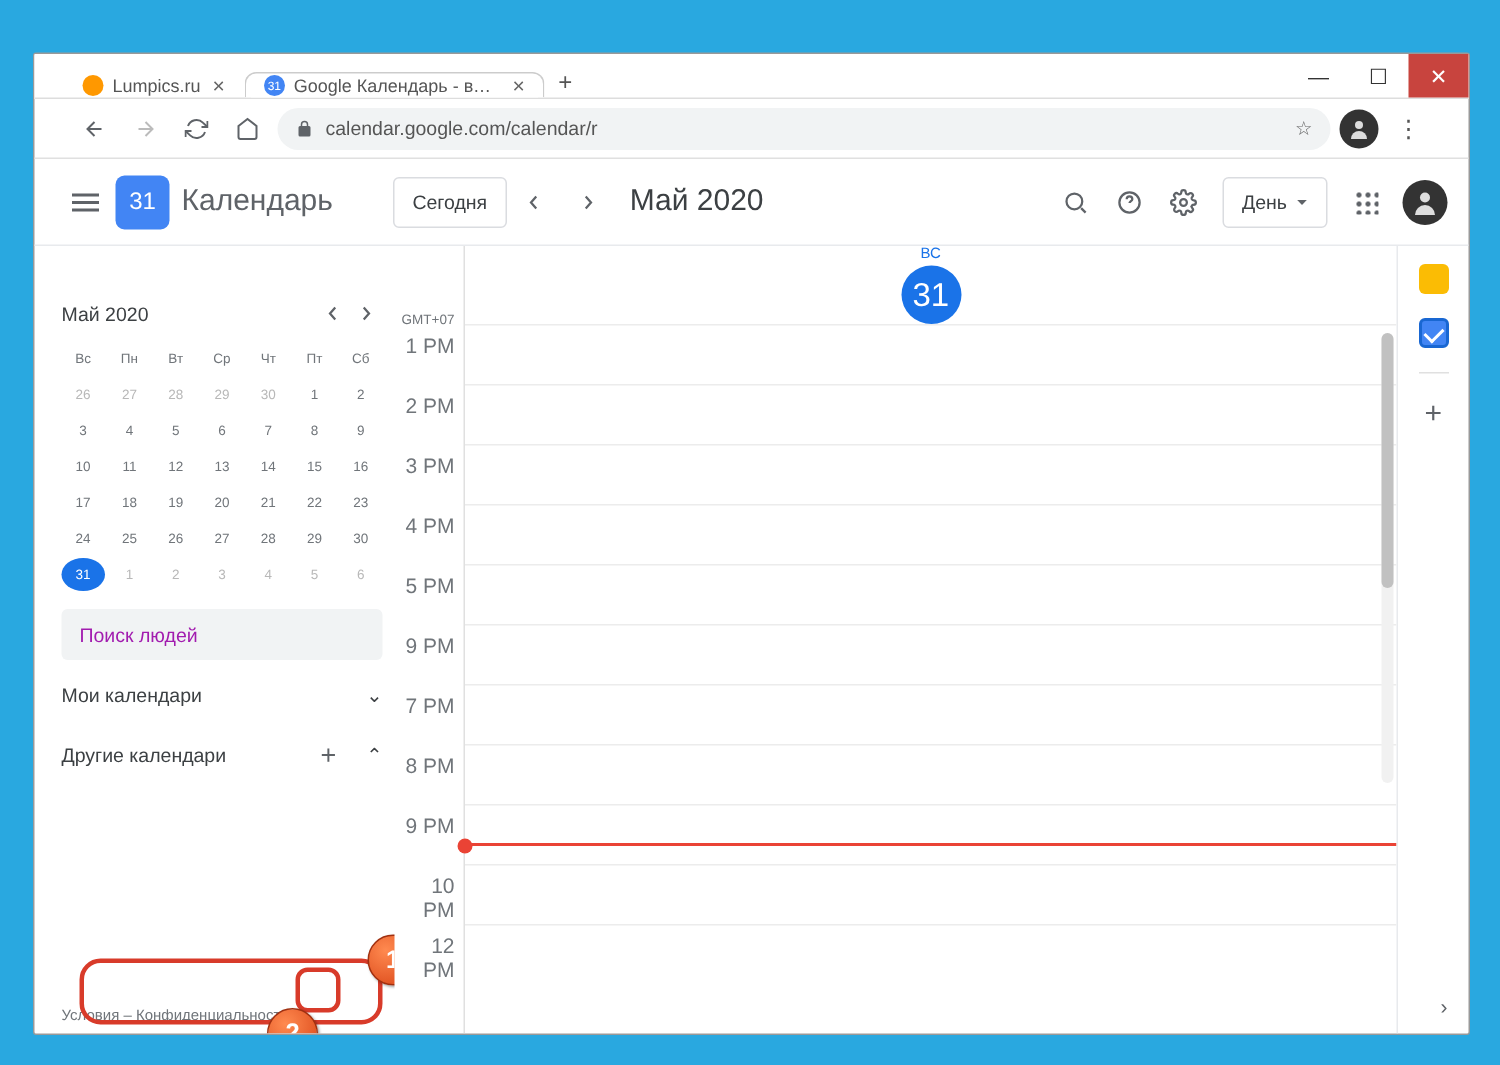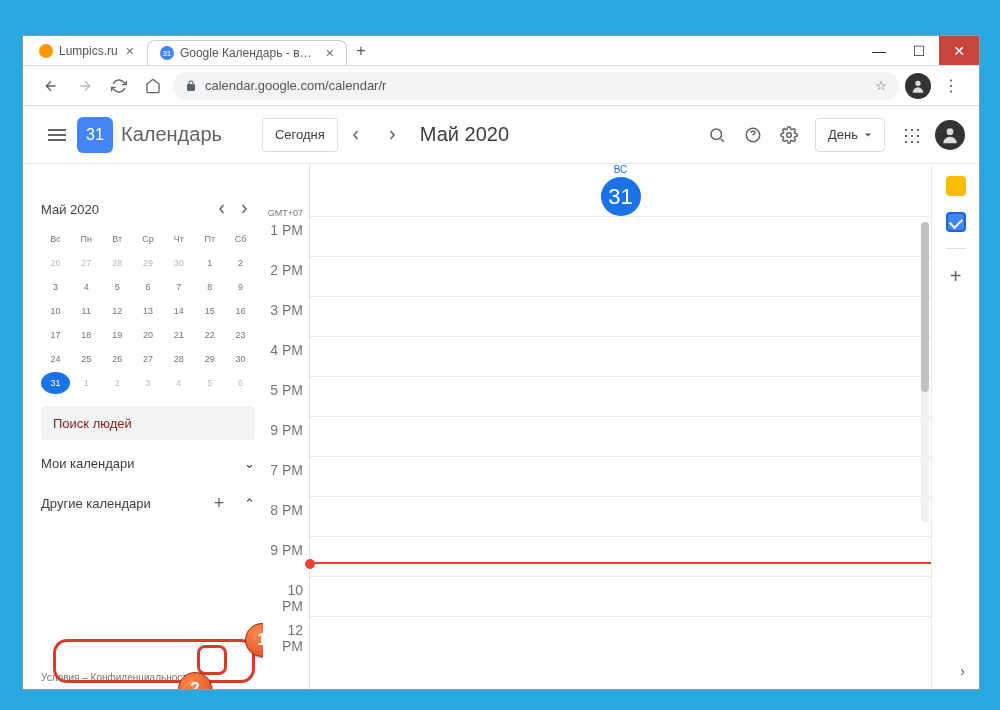--- a/index.html
+++ b/index.html
@@ -1,29 +1,29 @@
 <!DOCTYPE html>
 <html><head>
 <meta charset="utf-8">
 <style>
 * { margin:0; padding:0; box-sizing:border-box; font-family:Arial,sans-serif; }
 body { background:#29a8e0; width:1000px; height:710px; position:relative; overflow:hidden; }
 .window { position:absolute; left:22px; top:35px; width:958px; height:655px; background:#fff; border:1px solid #999; border-radius:2px; display:flex; flex-direction:column; }
 .titlebar { height:30px; background:#fff; border-bottom:1px solid #ddd; display:flex; align-items:stretch; }
-.tabs { display:flex; flex:1; padding-left:4px; }
+.tabs { display:flex; flex:1; padding-left:20px;align-items:flex-end; }
 .tab { display:flex; align-items:center; padding:0 12px; font-size:12px; color:#555; border-right:1px solid transparent; cursor:pointer; max-width:200px; }
 .tab.active { background:#fff; border:1px solid #ccc; border-bottom:none; border-radius:8px 8px 0 0; margin-top:4px; }
 .tab-icon { width:14px; height:14px; border-radius:50%; margin-right:6px; flex-shrink:0; }
 .tab-title { white-space:nowrap; overflow:hidden; text-overflow:ellipsis; }
 .tab-close { margin-left:8px; font-size:14px; color:#666; }
 .new-tab { width:28px; display:flex; align-items:center; justify-content:center; font-size:16px; color:#555; cursor:pointer; }
 .wincontrols { display:flex; }
 .winbtn { width:40px; display:flex; align-items:center; justify-content:center; font-size:14px; color:#333; cursor:pointer; }
 .winbtn.close { background:#c8443e; color:#fff; }
-.addrbar { height:40px; display:flex; align-items:center; padding:0 14px; gap:6px; border-bottom:1px solid #e0e0e0; }
+.addrbar { height:40px; display:flex; align-items:center; padding:0 26px; gap:6px; border-bottom:1px solid #e0e0e0; }
 .navbtn { width:28px; height:28px; display:flex; align-items:center; justify-content:center; border-radius:50%; color:#555; cursor:pointer; }
 .navbtn.dis { color:#bbb; }
 .url { flex:1; display:flex; align-items:center; height:28px; border-radius:14px; background:#f1f3f4; padding:0 12px; font-size:13px; color:#555; gap:8px; }
 .lock { width:12px; height:12px; }
 .star { color:#666; }
 .avatar { width:26px; height:26px; border-radius:50%; background:#333; display:flex; align-items:center; justify-content:center; }
 .avatar svg { width:16px; height:16px; }
 .menu-dots { width:28px; display:flex; align-items:center; justify-content:center; color:#555; cursor:pointer; }
 .appheader { height:58px; display:flex; align-items:center; padding:0 14px; border-bottom:1px solid #e8eaed; }
 .menu-icon { width:40px; height:40px; display:flex; align-items:center; justify-content:center; cursor:pointer; }
@@ -49,21 +49,21 @@
 .plus::before { width:18px; height:3px; top:8px; left:1px; background:linear-gradient(90deg,#ea4335 50%,#4285f4 50%); }
 .plus::after { width:3px; height:18px; left:8px; top:1px; background:linear-gradient(#fbbc04 50%,#34a853 50%); }
 .mini-header { display:flex; align-items:center; margin-top:20px; }
 .mini-month { font-size:13px; color:#3c4043; flex:1; }
 .mini-nav { width:22px; height:22px; display:flex; align-items:center; justify-content:center; color:#5f6368; cursor:pointer; }
 .mini-grid { display:grid; grid-template-columns:repeat(7,1fr); gap:2px; margin-top:8px; }
 .mini-cell { height:22px; display:flex; align-items:center; justify-content:center; font-size:9px; color:#70757a; cursor:pointer; border-radius:50%; }
 .mini-cell.hdr { font-weight:500; color:#70757a; cursor:default; }
 .mini-cell.today { background:#1a73e8; color:#fff; }
 .mini-cell.other { color:#b8b8b8; }
-.search-people { margin-top:12px; height:34px; background:#f1f3f4; border-radius:4px; display:flex; align-items:center; padding:0 12px; font-size:13px; color:#7f1d1d; }
+.search-people { margin-top:12px; height:34px; background:#f1f3f4; border-radius:4px; display:flex; align-items:center; padding:0 12px; font-size:13px; color:#a21caf; }
 .cal-section { margin-top:16px; display:flex; align-items:center; font-size:13px; color:#3c4043; cursor:pointer; }
 .cal-section-title { flex:1; }
 .cal-section .arrow { width:20px; text-align:right; }
 .plus-small { width:20px; height:20px; display:flex; align-items:center; justify-content:center; font-size:18px; color:#5f6368; }
 .cal-item { margin-top:10px; display:flex; align-items:center; gap:10px; font-size:13px; color:#3c4043; }
 .cal-check { width:16px; height:16px; border-radius:3px; background:#0b8043; position:relative; }
 .cal-check::after { content:''; position:absolute; left:3px; top:5px; width:8px; height:4px; border-left:2px solid #fff; border-bottom:2px solid #fff; transform:rotate(-45deg); }
 .footer { position:absolute; bottom:6px; left:18px; font-size:10px; color:#70757a; }
 .highlight1 { position:absolute; border:3px solid #d83b2a; border-radius:14px; pointer-events:none; }
 .highlight2 { position:absolute; border:3px solid #d83b2a; border-radius:8px; pointer-events:none; }

